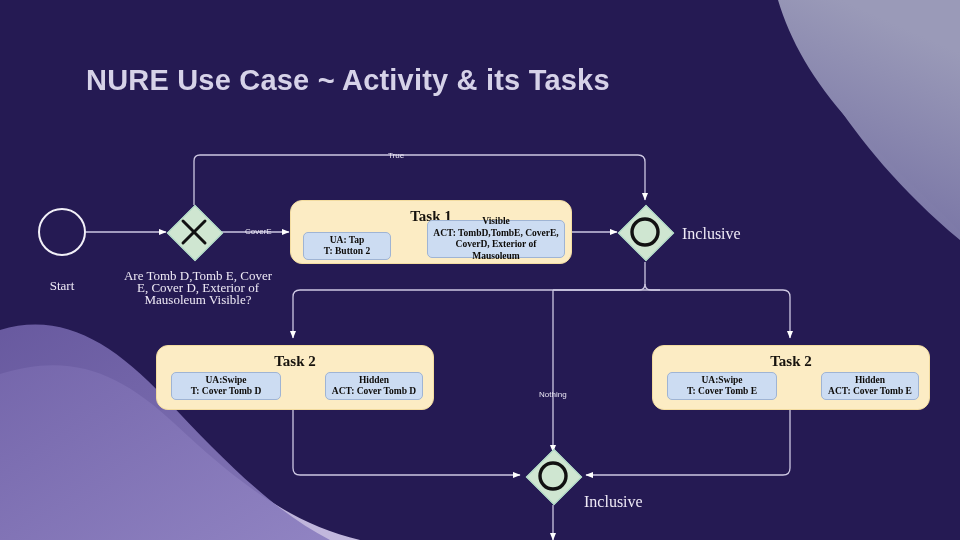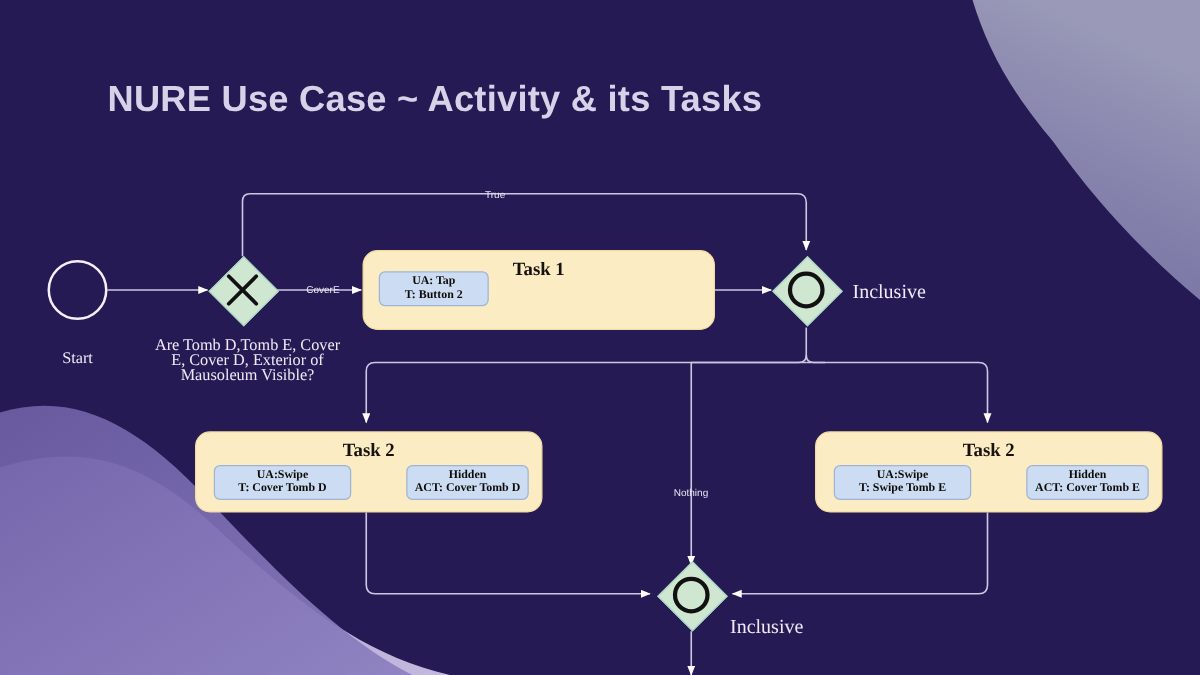--- a/index.html
+++ b/index.html
@@ -178,24 +178,31 @@
   <div class="node gw" style="left:526px;top:449px;">
     <div class="dia"></div>
     <svg class="glyph" viewBox="0 0 54 54">
       <circle cx="27" cy="27" r="13" fill="none" stroke="#111111" stroke-width="3.4"></circle>
     </svg>
   </div>
   <div class="glab" style="left:584px;top:493px;">Inclusive</div>
 
   <div class="node task" style="left:290px;top:200px;width:282px;height:64px;">
     <div class="task-title">Task 1</div>
-    <div class="sub" style="left:12px;top:16px;width:88px;height:28px;">
+    <div class="sub" style="left:12px;top:31px;width:88px;height:28px;">
       <div>
         <span>UA: Tap</span>
         <span>T: Button 2</span>
+      </div>
+    </div>
+    <div class="sub" style="left:136px;top:19px;width:138px;height:38px;">
+      <div>
+        <span>Visible</span>
+        <span>ACT: TombD,TombE, CoverE,</span>
+        <span>CoverD, Exterior of Mausoleum</span>
       </div>
     </div>
   </div>
 
   <div class="node task" style="left:156px;top:345px;width:278px;height:65px;">
     <div class="task-title">Task 2</div>
     <div class="sub" style="left:14px;top:26px;width:110px;height:28px;">
       <div>
         <span>UA:Swipe</span>
         <span>T: Cover Tomb D</span>
@@ -207,21 +214,21 @@
         <span>ACT: Cover Tomb D</span>
       </div>
     </div>
   </div>
 
   <div class="node task" style="left:652px;top:345px;width:278px;height:65px;">
     <div class="task-title">Task 2</div>
     <div class="sub" style="left:14px;top:26px;width:110px;height:28px;">
       <div>
         <span>UA:Swipe</span>
-        <span>T: Swipe Tomb E</span>
+        <span>T: Cover Tomb E</span>
       </div>
     </div>
     <div class="sub" style="left:168px;top:26px;width:98px;height:28px;">
       <div>
         <span>Hidden</span>
         <span>ACT: Cover Tomb E</span>
       </div>
     </div>
   </div>
 

